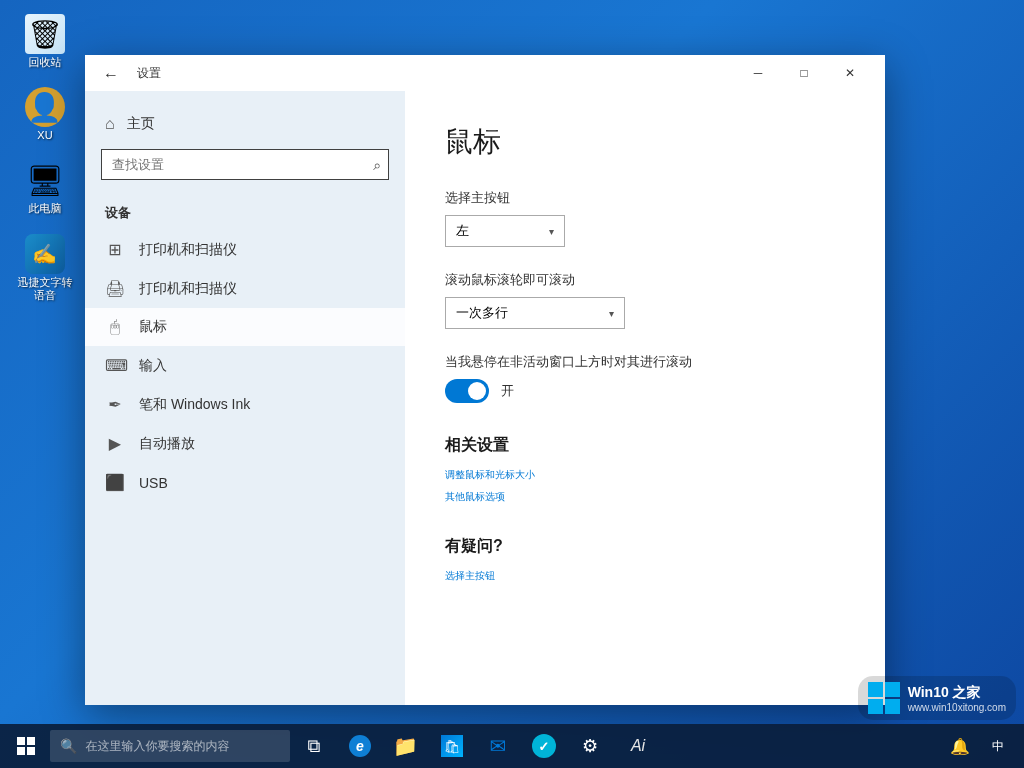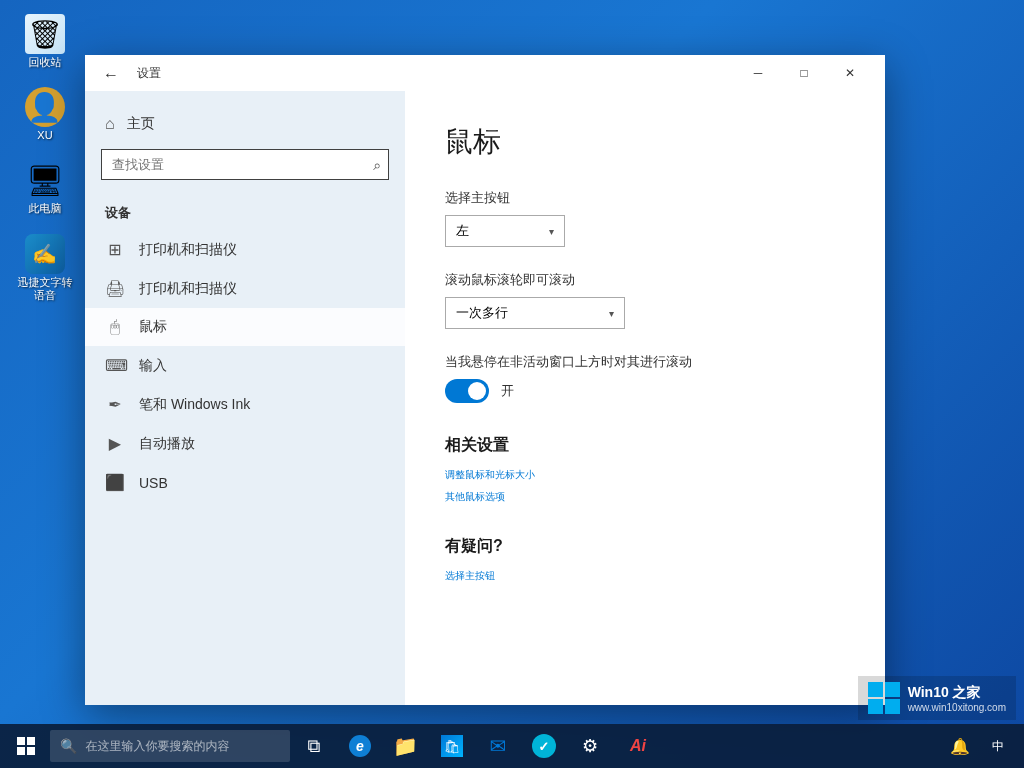--- a/index.html
+++ b/index.html
@@ -428,20 +428,21 @@
     
     .win10-watermark {
       position: absolute;
       bottom: 48px;
       right: 8px;
       display: flex;
       align-items: center;
       gap: 8px;
       background: rgba(0,0,0,0.15);
       padding: 6px 10px;
+      border-radius: 15px;
     }
 
     .win-logo {
       width: 32px;
       height: 32px;
       display: grid;
       grid-template-columns: 1fr 1fr;
       gap: 2px;
     }
 
@@ -749,21 +750,21 @@
 
     <div class="taskbar-app-icon">
       <div class="blue-app-icon">✓</div>
     </div>
 
     <div class="taskbar-app-icon">
       <span style="color:white;font-size:18px;">⚙</span>
     </div>
 
     <div style="width:48px;height:44px;display:flex;align-items:center;justify-content:center;">
-      <span style="color:#ef4444;font-size:16px;font-style:italic;font-weight:bold;">Ai</span>
+      <span style="color:#e5e5e5;font-size:16px;font-style:italic;font-weight:normal;">Ai</span>
     </div>
 
     <div class="taskbar-spacer"></div>
 
     <div class="taskbar-right">
       <div class="taskbar-right-icon">🔔</div>
       <div class="taskbar-right-icon" style="font-size:12px;">中</div>
     </div>
 
   </div>

